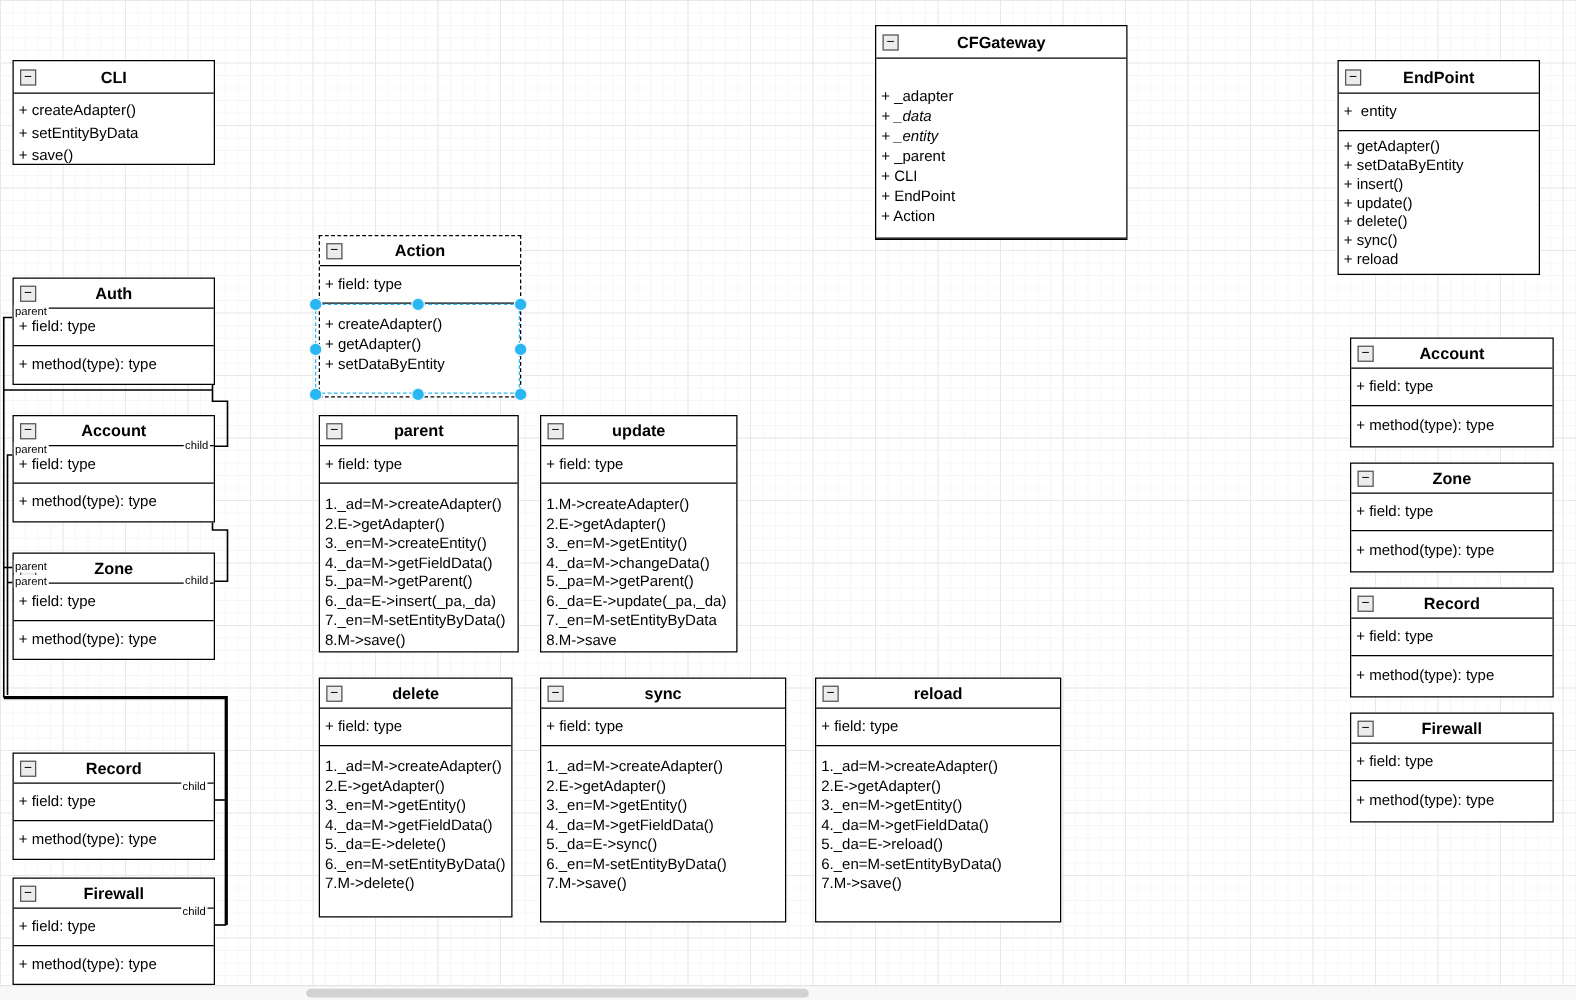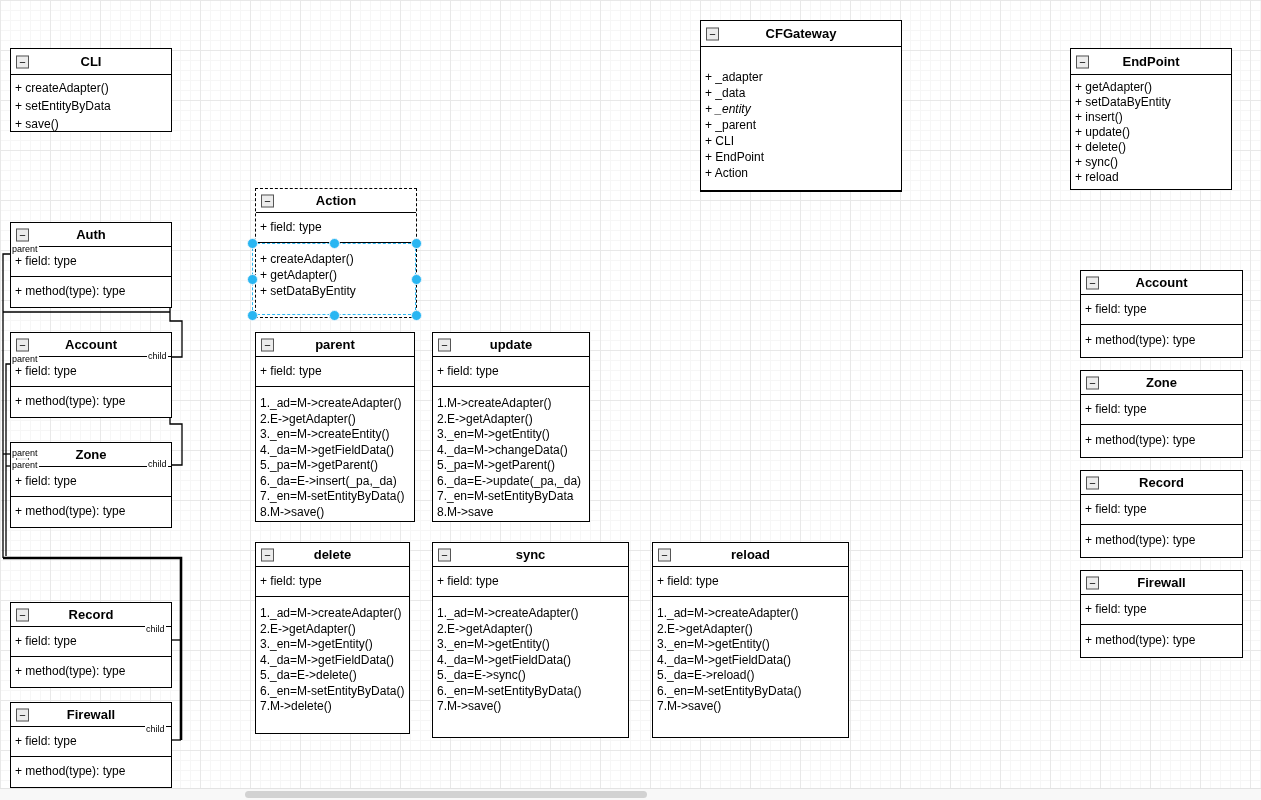--- a/index.html
+++ b/index.html
@@ -252,33 +252,36 @@
         <div class="member">7.M-&gt;save()</div>
       </div>
   </div>
     <div class="uml-class" style="left: 700px; top: 20px; width: 202px;">
     <div class="uml-title" style="height: 26px;">
       <span class="collapse-icon">−</span>
       <span class="title-label">CFGateway</span>
     </div>
     <div class="uml-fields" style="height: 144px; padding-top: 22px;">
         <div class="member" style="line-height: 16px;">+ _adapter</div>
-        <div class="member" style="line-height: 16px;">+ _data</div>
+        <div class="member" style="line-height: 16px; font-style: italic;">+ _data</div>
         <div class="member" style="line-height: 16px; font-style: italic;">+ _entity</div>
         <div class="member" style="line-height: 16px;">+ _parent</div>
         <div class="member" style="line-height: 16px;">+ CLI</div>
         <div class="member" style="line-height: 16px;">+ EndPoint</div>
         <div class="member" style="line-height: 16px;">+ Action</div>
       </div>
   </div>
     <div class="uml-class" style="left: 1070px; top: 48px; width: 162px;">
     <div class="uml-title" style="height: 26px;">
       <span class="collapse-icon">−</span>
       <span class="title-label">EndPoint</span>
     </div>
+    <div class="uml-fields" style="height: 30px; padding-top: 7px;">
+        <div class="member" style="line-height: 15px;">+  entity</div>
+      </div>
     <div class="uml-methods" style="height: 114px; padding-top: 5px;">
         <div class="member" style="line-height: 15px;">+ getAdapter()</div>
         <div class="member" style="line-height: 15px;">+ setDataByEntity</div>
         <div class="member" style="line-height: 15px;">+ insert()</div>
         <div class="member" style="line-height: 15px;">+ update()</div>
         <div class="member" style="line-height: 15px;">+ delete()</div>
         <div class="member" style="line-height: 15px;">+ sync()</div>
         <div class="member" style="line-height: 15px;">+ reload</div>
       </div>
   </div>

